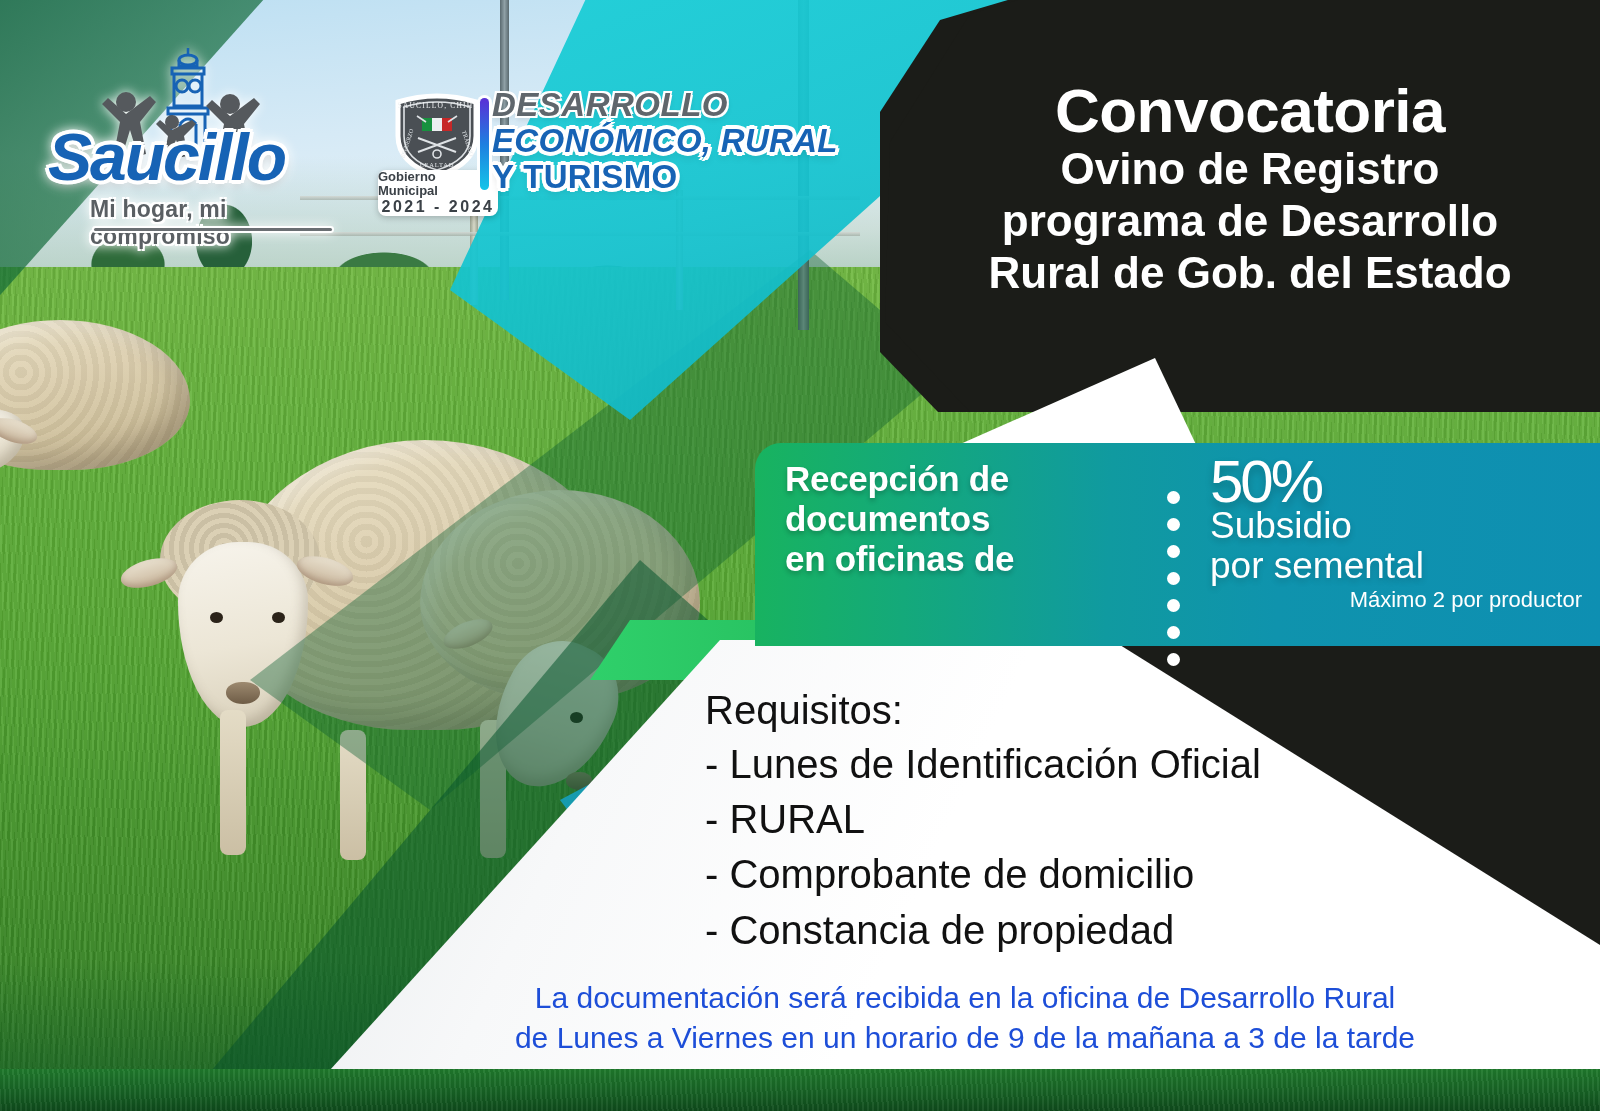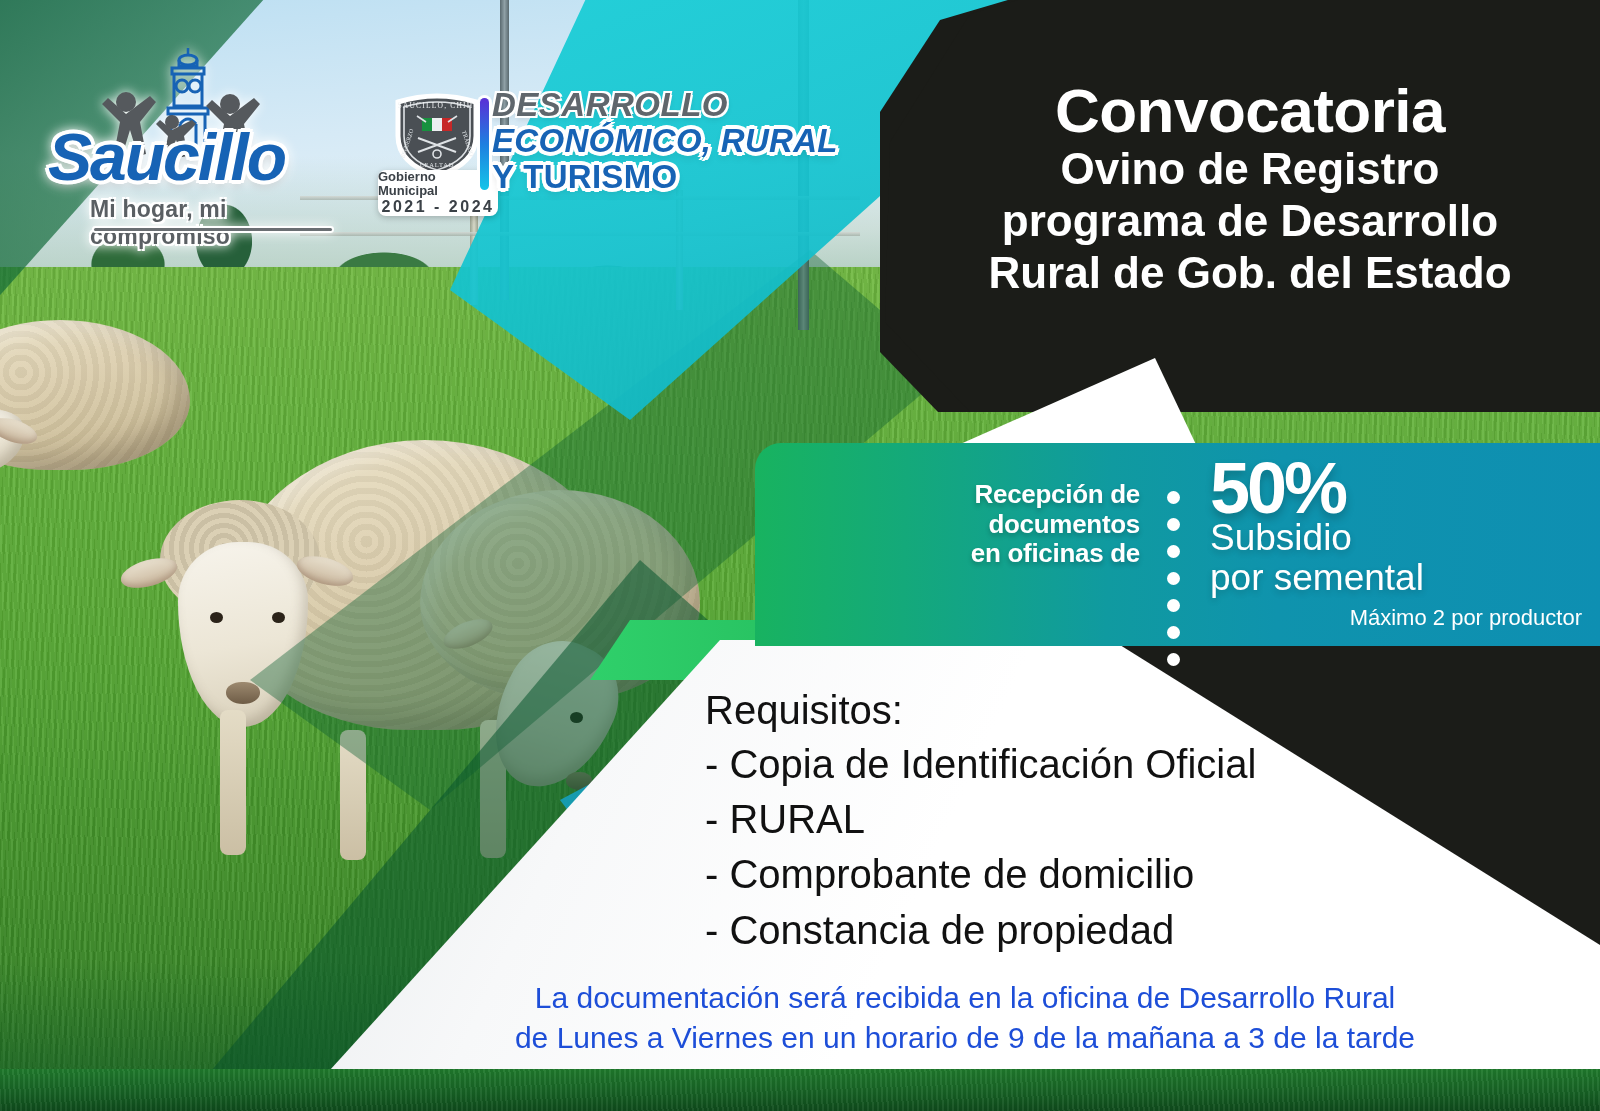--- a/index.html
+++ b/index.html
@@ -168,40 +168,39 @@
   }
 
   
   .band {
     position:absolute; left:755px; top:443px; width:845px; height:203px;
     background:linear-gradient(92deg,#18b35f 0%,#14a97a 18%,#109aa0 42%,#0f93ad 62%,#0e8fb2 100%);
     border-radius:26px 0 0 0;
   }
   .band-left {
     position:absolute; left:30px; top:16px; width:355px;
-    text-align:right; color:#fff; font-weight:bold;
-    font-size:26px; line-height:1.14; letter-spacing:-.3px;
+    color:#fff; font-weight:bold;
+    font-size:35px; line-height:1.14; letter-spacing:-.3px;
     text-shadow:0 3px 5px rgba(0,0,0,.22);
-    margin-top:21px;
   }
   .band-dots {
     position:absolute; left:412px; top:48px;
     display:flex; flex-direction:column; gap:14px;
   }
   .band-dots i { display:block; width:13px; height:13px; border-radius:50%; background:#fff; }
   .band-right { position:absolute; left:455px; top:10px; width:380px; color:#fff; }
   .pct {
-    font-size:72px; font-weight:bold; line-height:.98; letter-spacing:-3px;
+    font-size:60px; font-weight:normal; line-height:.98; letter-spacing:-3px;
     text-shadow:0 5px 9px rgba(0,0,0,.22);
   }
   .subsidio {
     font-size:37px; line-height:1.08; text-align:left; margin-top:-6px;
     padding-right:8px; text-shadow:0 3px 6px rgba(0,0,0,.18);
   }
-  .maximo { font-size:22px; text-align:right; padding-right:8px; margin-top:8px; }
+  .maximo { font-size:22px; text-align:right; padding-right:8px; margin-top:1px; }
 
   
   .requisitos {
     position:absolute; left:705px; top:683px; width:820px; color:#111;
   }
   .req-title { font-size:40px; line-height:1.35; }
   .req-item { font-size:40px; line-height:1.38; white-space:nowrap; }
 
   
   .footer {
@@ -366,21 +365,21 @@
     <div class="band-right">
       <div class="pct">50%</div>
       <div class="subsidio">Subsidio</div>
       <div class="subsidio" style="margin-top:0;">por semental</div>
       <div class="maximo">Máximo 2 por productor</div>
     </div>
   </div>
 
   <div class="requisitos">
     <div class="req-title">Requisitos:</div>
-    <div class="req-item">- Copia de Identificación Oficial</div>
+    <div class="req-item">- Lunes de Identificación Oficial</div>
     <div class="req-item">- RURAL</div>
     <div class="req-item">- Comprobante de domicilio</div>
     <div class="req-item">- Constancia de propiedad</div>
   </div>
 
   <div class="footer">
     <div>La documentación será recibida en la oficina de Desarrollo Rural</div>
     <div>de Lunes a Viernes en un horario de 9 de la mañana a 3 de la tarde</div>
   </div>
 

